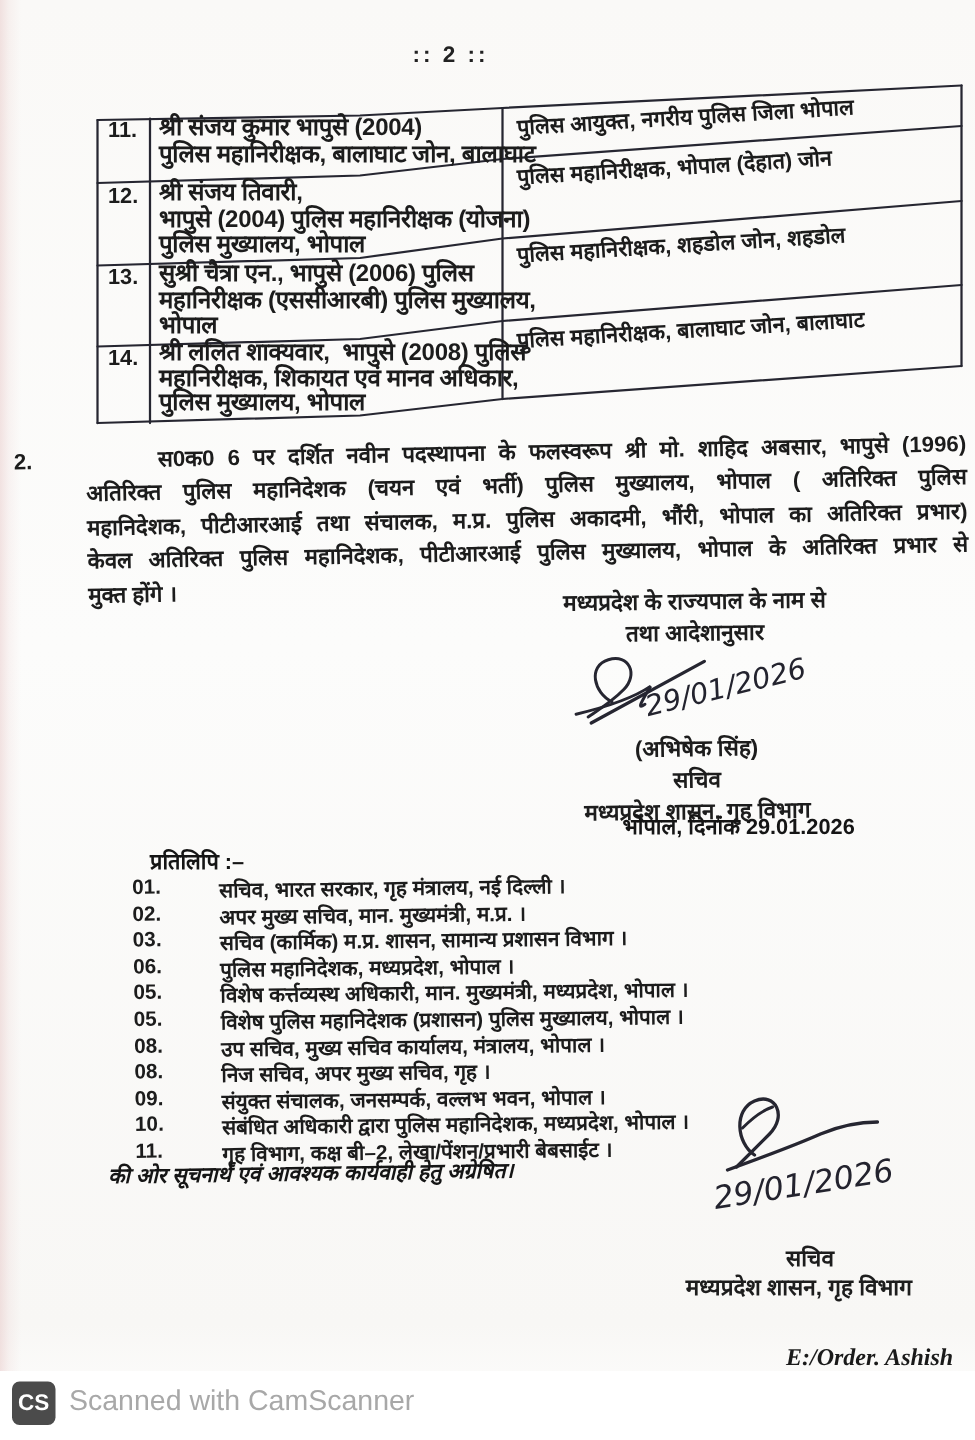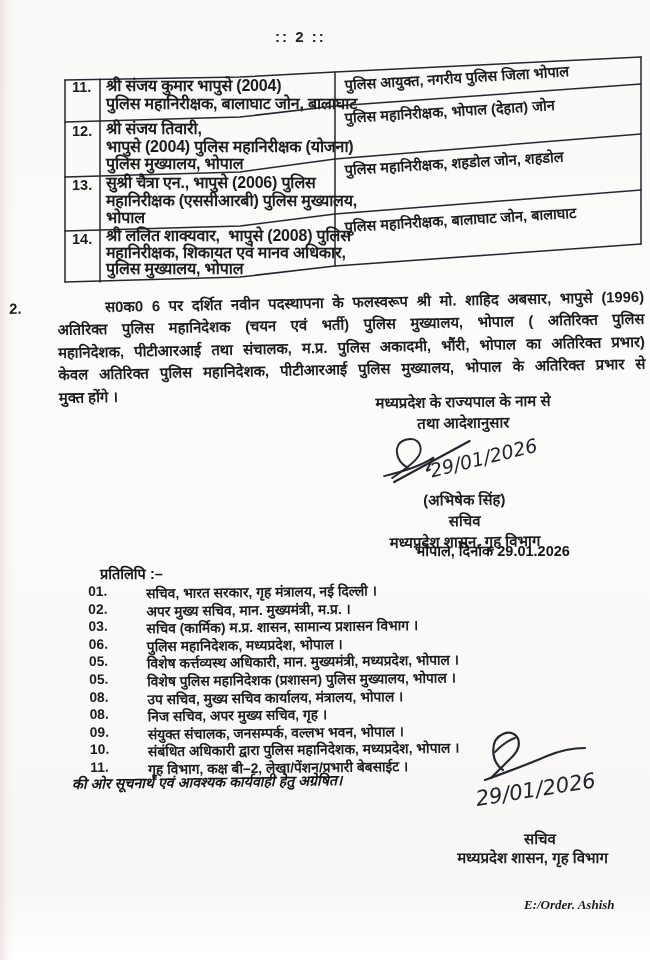--- a/index.html
+++ b/index.html
@@ -29,21 +29,21 @@
   .sig1 .l{font-size:15px;font-weight:600;line-height:21px;}
   .sigsvg{display:block;}
   .sig2name{font-size:15px;font-weight:600;text-align:center;}
   
   .ref{font-size:14.5px;font-weight:bold;color:#151515;}
   .copylist{left:88px;top:584px;width:480px;transform:rotate(-0.7deg);transform-origin:left top;}
   .copyrow{position:relative;height:17.6px;font-size:13.8px;font-weight:600;color:#1c1c1c;white-space:nowrap;}
   .copyno{position:absolute;left:0;top:0;}
   .copytext{position:absolute;left:58px;top:0;}
   .fwd{font-size:14.2px;font-weight:bold;font-style:italic;color:#151515;white-space:nowrap;transform:rotate(-0.8deg);}
-  .orderref{font-family:"Liberation Serif","DejaVu Serif",serif;font-style:italic;font-weight:bold;font-size:13px;color:#1a1a1a;}
+  .orderref{font-family:"Liberation Serif","DejaVu Serif",serif;font-style:italic;font-weight:bold;font-size:16px;color:#1a1a1a;}
   
   .scanbar{left:0;top:914px;width:650px;height:46px;background:#ffffff;}
   .csbadge{position:absolute;left:8px;top:7px;width:29px;height:29px;background:#4b4b4b;border-radius:5px;color:#ffffff;
     font-weight:bold;font-size:15px;line-height:29px;text-align:center;}
   .cslabel{position:absolute;left:46px;top:10px;font-size:19px;color:#a8a8a8;font-weight:400;}
   .ink{stroke:#262631;fill:none;stroke-linecap:round;}
   .inktext{fill:#23232e;font-family:"DejaVu Sans",sans-serif;font-style:italic;}
 </style>
 </head>
 <body>
@@ -168,14 +168,18 @@
     <path class="ink" stroke-width="2.2" d="M48,48 C36,40 34,18 48,12 C62,6 70,22 58,34 C50,42 42,50 36,56"></path>
     <path class="ink" stroke-width="2.2" d="M30,58 C52,50 74,42 92,34 C104,29 116,26 130,26"></path>
     <path class="ink" stroke-width="2" d="M40,30 C46,24 54,18 60,16"></path>
     <text class="inktext" x="22" y="84" font-size="21" transform="rotate(-9 22 84)">29/01/2026</text>
   </svg>
   <div class="abs sig2name" style="left:500px;top:828px;width:80px;">सचिव</div>
   <div class="abs sig2name" style="left:425px;top:847px;width:215px;">मध्यप्रदेश शासन, गृह विभाग</div>
 
   <div class="abs orderref" style="left:524px;top:897px;">E:/Order. Ashish</div>
 
+  <div class="abs scanbar">
+    <div class="csbadge">CS</div>
+    <div class="cslabel">Scanned with CamScanner</div>
+  </div>
 
 </div>
 
 </body></html>

